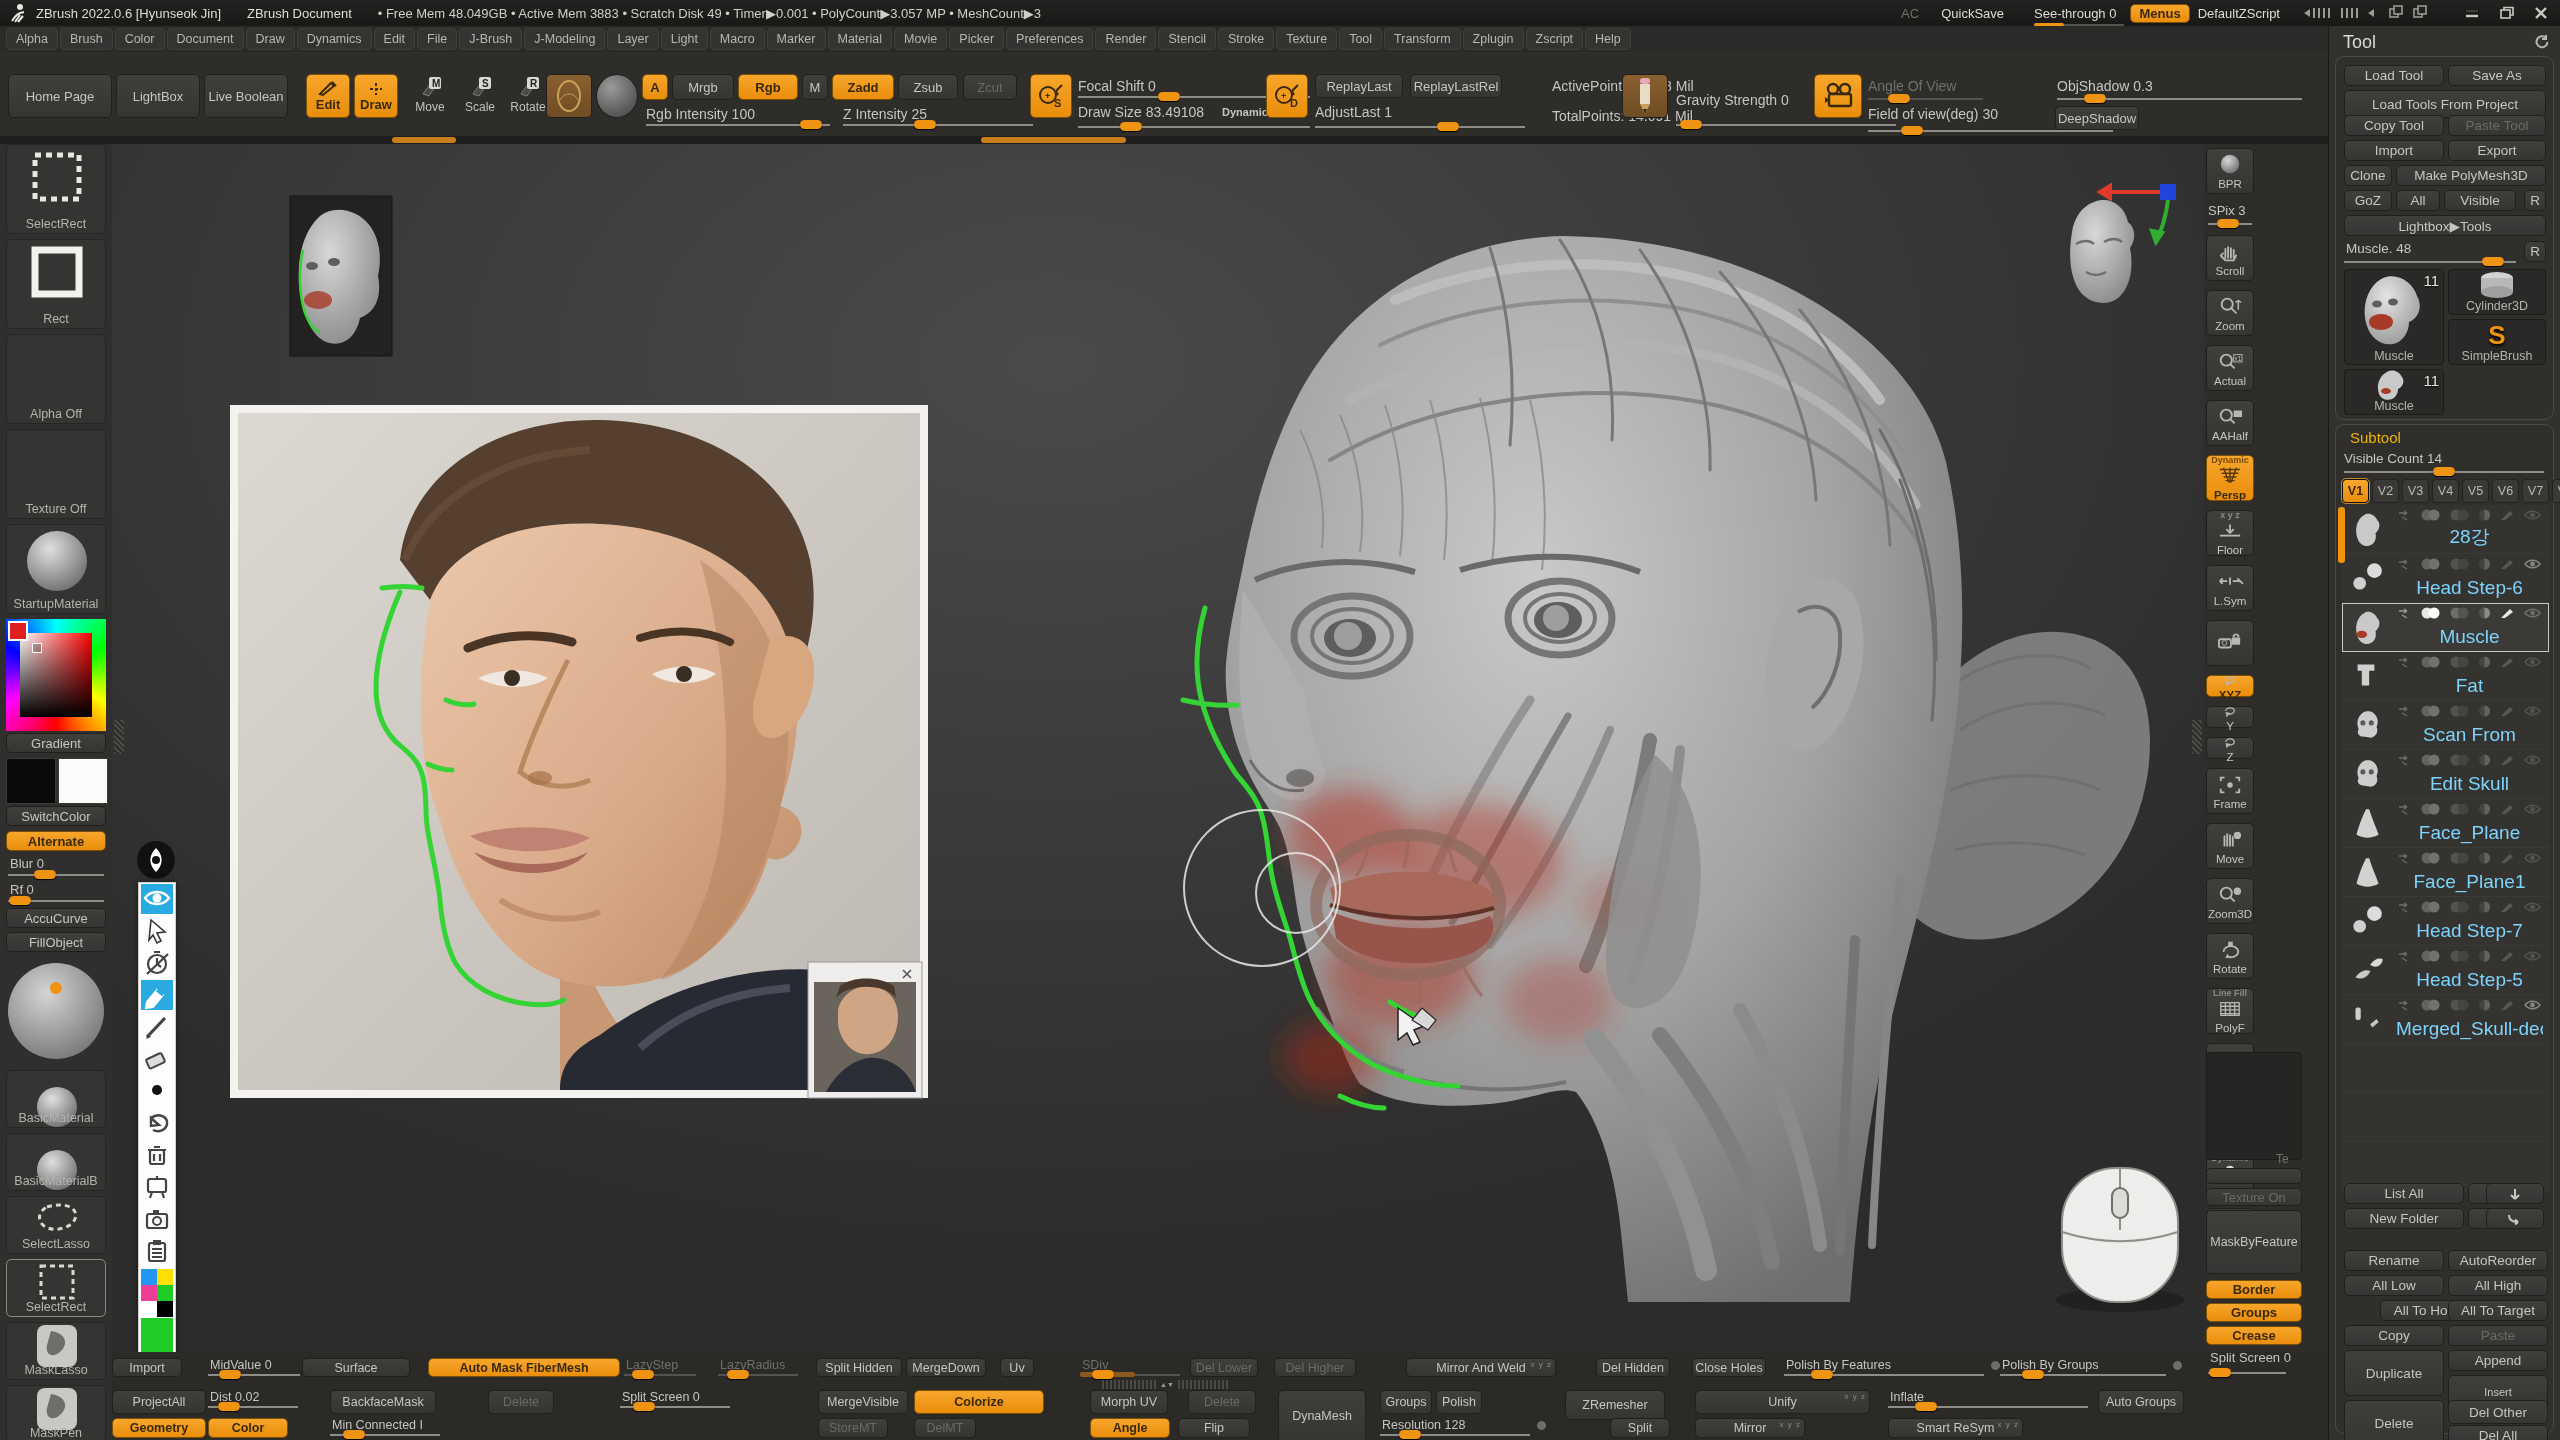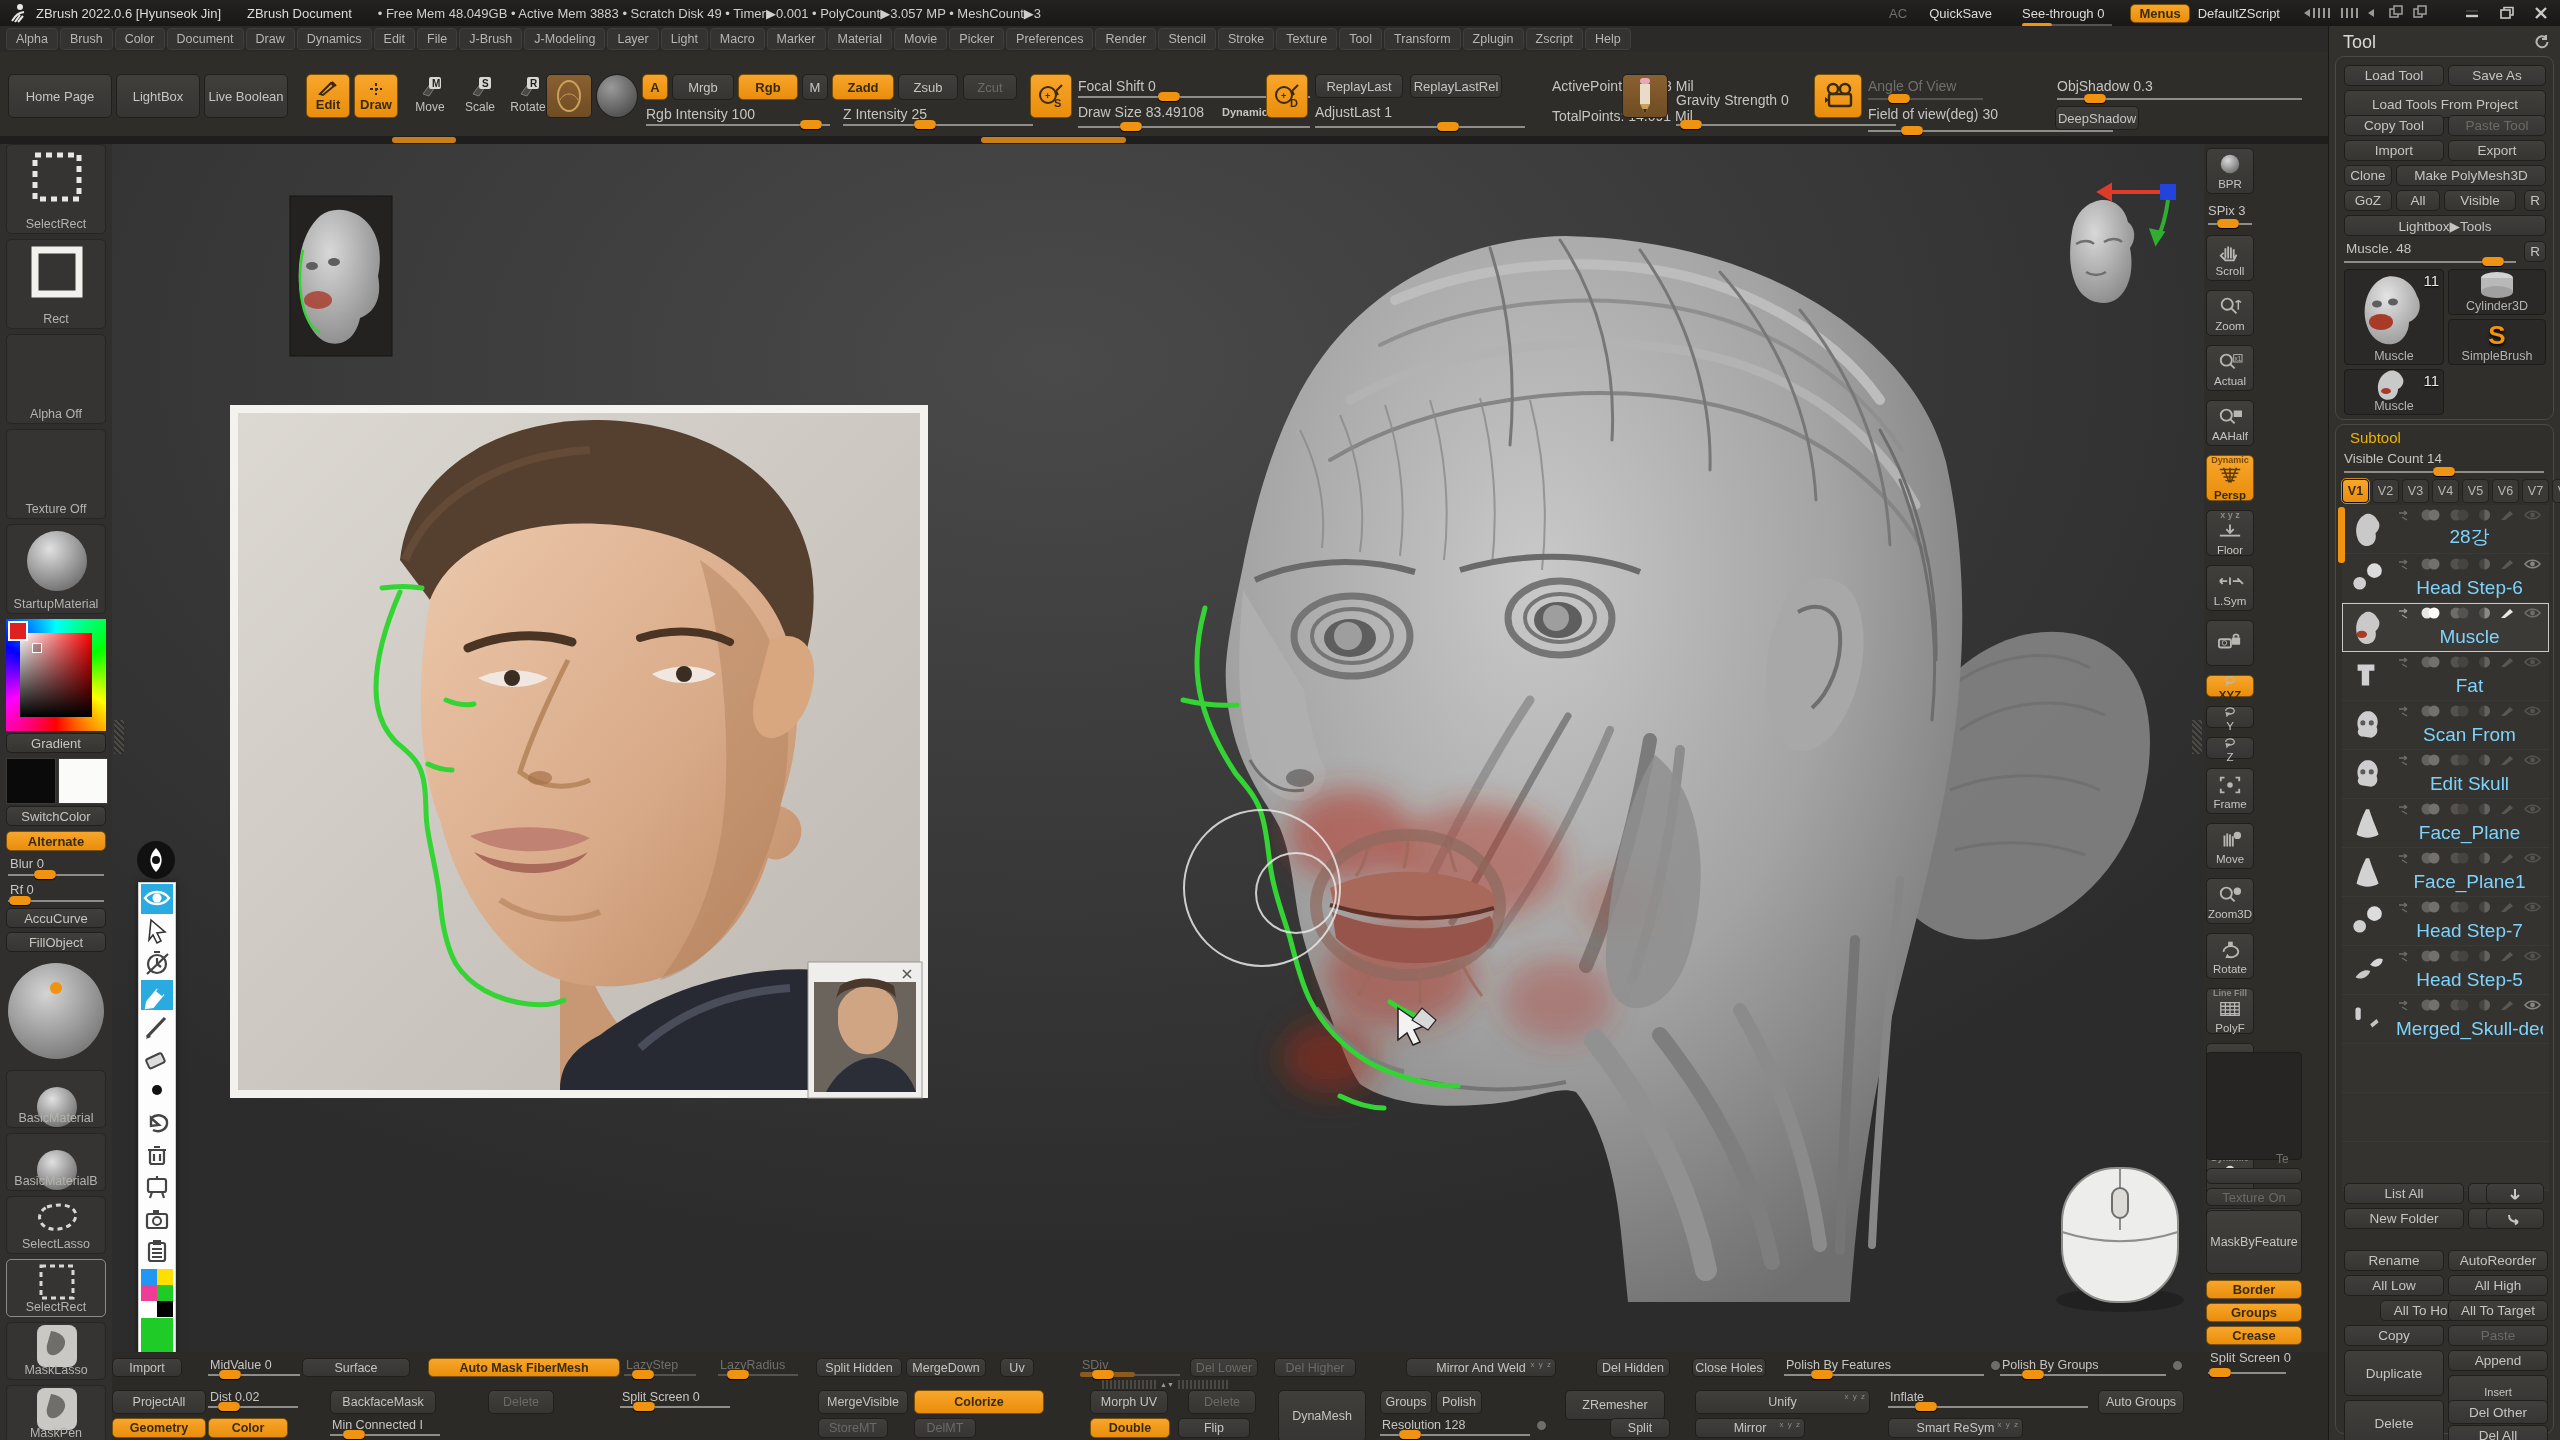--- a/index.html
+++ b/index.html
@@ -61,21 +61,21 @@
     <svg width="22" height="20" style="margin:0 6px 0 8px" viewBox="0 0 22 20">
       <circle cx="12" cy="4" r="3" fill="#e8e7e3"></circle>
       <path d="M4 18 C8 12 10 10 16 9 M7 19 L12 12 M10 19 L15 13" stroke="#e8e7e3" stroke-width="2" fill="none"></path>
     </svg>
     <span>ZBrush 2022.0.6 [Hyunseok Jin]</span>
     <span style="margin-left:26px">ZBrush Document</span>
     <span style="margin-left:26px;color:#cfcecb">• Free Mem 48.049GB  • Active Mem 3883 • Scratch Disk 49 •  Timer▶0.001 • PolyCount▶3.057 MP  • MeshCount▶3</span>
     <span style="flex:1"></span>
     <span class="lbl dim" style="position:static;margin-right:22px">AC</span>
     <span style="margin-right:30px">QuickSave</span>
-    <span style="position:relative;margin-right:26px;">
+    <span style="position:relative;margin-right:14px;">
       <span>See-through 0</span>
       <span style="position:absolute;left:0;bottom:-6px;width:30px;height:4px;background:#f09310;border-radius:2px"></span>
       <span style="position:absolute;left:30px;bottom:-5px;width:60px;height:2px;background:#55534f"></span>
     </span>
     <span class="btn on" style="position:static;height:19px;padding:0 8px;margin-right:8px">Menus</span>
     <span style="margin-right:18px">DefaultZScript</span>
     <svg width="150" height="16" viewBox="0 0 150 16" style="margin-right:14px">
       <g stroke="#9a9995" stroke-width="2">
           <path d="M6 8 l6 -4 v8 z" fill="#9a9995" stroke="none"></path>
       <path d="M16 3v10 M21 3v10 M26 3v10 M31 3v10"></path>
@@ -1299,21 +1299,21 @@
       <div class="sline" style="left: 1776px; top: 54px; width: 200px;"></div>
       <div class="pill" style="left: 1803px; top: 50px;"></div>
       <div class="btn" style="left: 1986px; top: 38px; width: 86px; height: 24px; font-size: 12.5px;">Auto Groups</div>
       <div class="btn on" style="left: 0px; top: 66px; width: 94px; height: 20px; font-size: 12.5px;">Geometry</div>
       <div class="btn on" style="left: 96px; top: 66px; width: 80px; height: 20px; font-size: 12.5px;">Color</div>
       <div class="lbl" style="left: 220px; top: 66px; font-size: 12.5px;">Min Connected I</div>
       <div class="sline" style="left: 218px; top: 82px; width: 110px;"></div>
       <div class="pill" style="left: 231px; top: 78px;"></div>
       <div class="btn dim" style="left: 706px; top: 66px; width: 70px; height: 20px; font-size: 12.5px;">StoreMT</div>
       <div class="btn dim" style="left: 802px; top: 66px; width: 62px; height: 20px; font-size: 12.5px;">DelMT</div>
-      <div class="btn on" style="left: 978px; top: 66px; width: 80px; height: 20px; font-size: 12.5px;">Double</div>
+      <div class="btn on" style="left: 978px; top: 66px; width: 80px; height: 20px; font-size: 12.5px;">Angle</div>
       <div class="btn" style="left: 1066px; top: 66px; width: 72px; height: 20px; font-size: 12.5px;">Flip</div>
       <div class="lbl" style="left: 1270px; top: 66px; font-size: 12.5px;">Resolution 128</div>
       <div class="sline" style="left: 1268px; top: 82px; width: 150px;"></div>
       <div class="pill" style="left: 1287px; top: 78px;"></div>
       <div class="dot" style="left: 1424px; top: 68px;"></div>
       <div class="btn" style="left: 1498px; top: 66px; width: 60px; height: 20px; font-size: 12.5px;">Split</div>
       <div class="btn" style="left: 1583px; top: 66px; width: 110px; height: 20px; font-size: 12.5px;">Mirror<div class="xyztag">x y z</div></div>
       <div class="btn" style="left: 1776px; top: 66px; width: 135px; height: 20px; font-size: 12.5px;">Smart ReSym<div class="xyztag">x y z</div></div>
       <div style="position: absolute; left: 990px; top: 28px; width: 126px; height: 9px; background: repeating-linear-gradient(90deg, rgb(74, 73, 70) 0px, rgb(74, 73, 70) 2px, rgb(43, 42, 39) 2px, rgb(43, 42, 39) 4px);"></div>
       <div style="position: absolute; left: 1044px; top: 27px; width: 22px; height: 11px; background: rgb(43, 42, 39); color: rgb(154, 153, 149); font-size: 7px; text-align: center; line-height: 11px;">▲▼</div>

